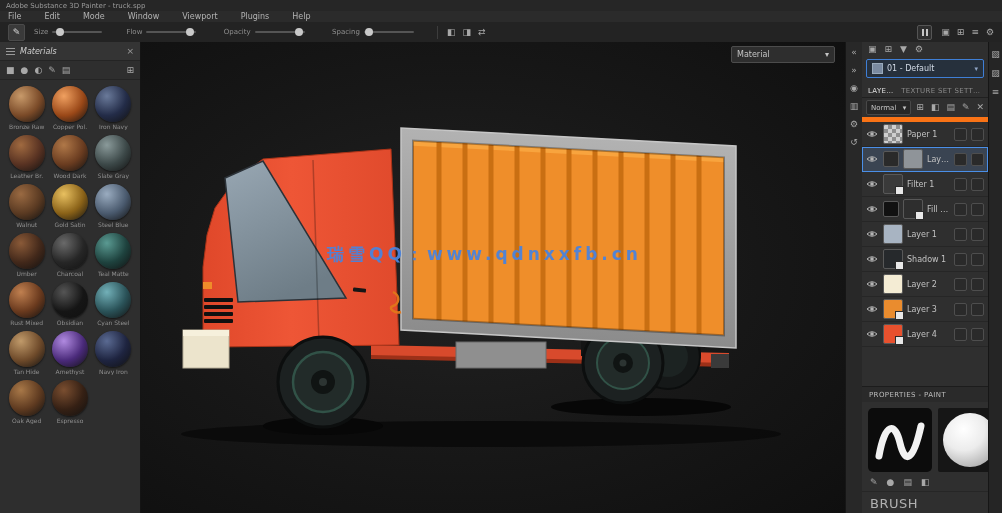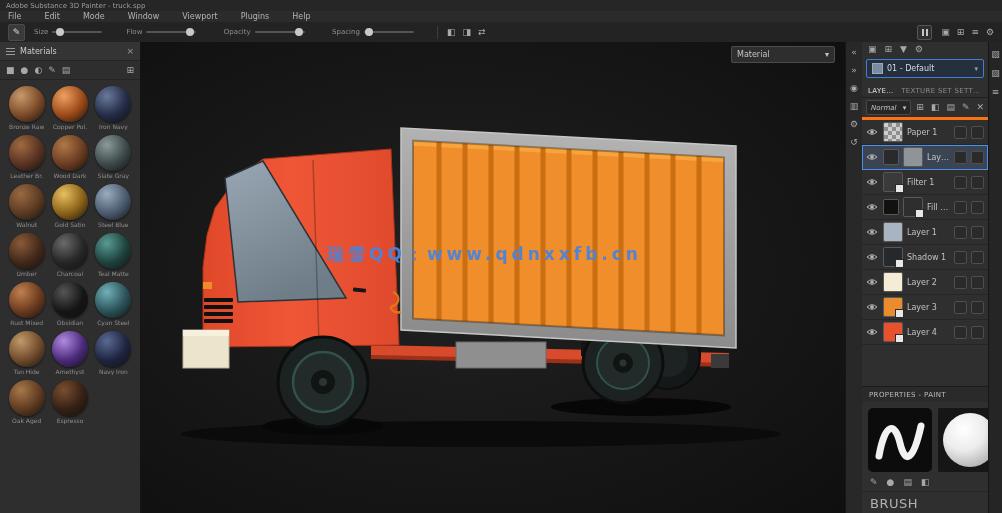--- a/index.html
+++ b/index.html
@@ -27,21 +27,21 @@
   .icon{display:inline-flex;align-items:center;justify-content:center;
         color:#a8a8a8;font-size:9px;line-height:1;cursor:default;}
   .tb-spacer{flex:1;}
   .pause-icon{width:13px;height:13px;border:1px solid #555;border-radius:2px;
               display:flex;align-items:center;justify-content:center;gap:2px;background:#2e2e2e;}
   .pause-icon i{display:block;width:2px;height:7px;background:#c5c5c5;}
   
   .left-panel{position:absolute;left:0;top:42px;bottom:0;width:140px;background:#2e2e2e;
               border-right:1px solid #141414;display:flex;flex-direction:column;}
   .lp-header{height:18px;display:flex;align-items:center;gap:5px;padding:0 6px;font-size:8px;
-             color:#cfcfcf;background:#343434;border-bottom:1px solid #242424;}
+             color:#cfcfcf;background:#343434;border-bottom:1px solid #242424;font-style:italic;}
   .hamburger{width:9px;display:flex;flex-direction:column;gap:2px;}
   .hamburger i{display:block;height:1px;background:#9a9a9a;}
   .lp-title{flex:1;}
   .lp-close{font-size:9px;color:#9a9a9a;}
   .lp-filters{height:18px;display:flex;align-items:center;gap:6px;padding:0 6px;
               border-bottom:1px solid #242424;}
   .lp-filters .spacer{flex:1;}
   .mat-grid{flex:1;display:grid;grid-template-columns:repeat(3,1fr);align-content:start;
             row-gap:5px;padding:6px 5px;overflow:hidden;}
   .mat{text-align:center;}
@@ -66,21 +66,21 @@
   .rp-toolbar{height:15px;display:flex;align-items:center;gap:8px;padding:0 6px;color:#9a9a9a;}
   .texset{margin:2px 4px;height:17px;border:1px solid #3f7fd6;background:#26303c;border-radius:2px;
           display:flex;align-items:center;gap:4px;padding:0 5px;font-size:8px;color:#d2dae6;}
   .texset .sw{width:9px;height:9px;background:#7a8aa0;border:1px solid #9ab;flex:none;}
   .texset .caret{margin-left:auto;color:#8fa4c4;font-size:7px;}
   .rp-tabs{height:15px;display:flex;align-items:flex-end;gap:8px;padding:0 6px 2px;
            border-bottom:1px solid #202020;font-size:7px;letter-spacing:.3px;}
   .rp-tab{color:#8a8a8a;white-space:nowrap;overflow:hidden;text-overflow:ellipsis;}
   .rp-tab.active{color:#e0e0e0;}
   .blend-row{height:19px;display:flex;align-items:center;gap:5px;padding:0 4px;
-             border-bottom:3px solid #f97316;font-style:italic;}
+             border-bottom:5px solid #f97316;}
   .blend-dd{width:56px;height:13px;background:#262626;border:1px solid #484848;border-radius:2px;
             display:flex;align-items:center;justify-content:space-between;padding:0 4px;
             font-size:7px;color:#c5c5c5;}
   .layers{flex:1;overflow:hidden;}
   .layer-row{height:24px;display:flex;align-items:center;gap:4px;padding:0 4px;
              border-bottom:1px solid rgba(0,0,0,.18);color:#c2c2c2;}
   .layer-row.selected{outline:1px solid #4a8fe8;outline-offset:-1px;background:#3a4452;}
   .eye{width:13px;flex:none;display:flex;align-items:center;}
   .thumb{width:18px;height:18px;border:1px solid #585858;border-radius:2px;flex:none;
          position:relative;background:#444;}

